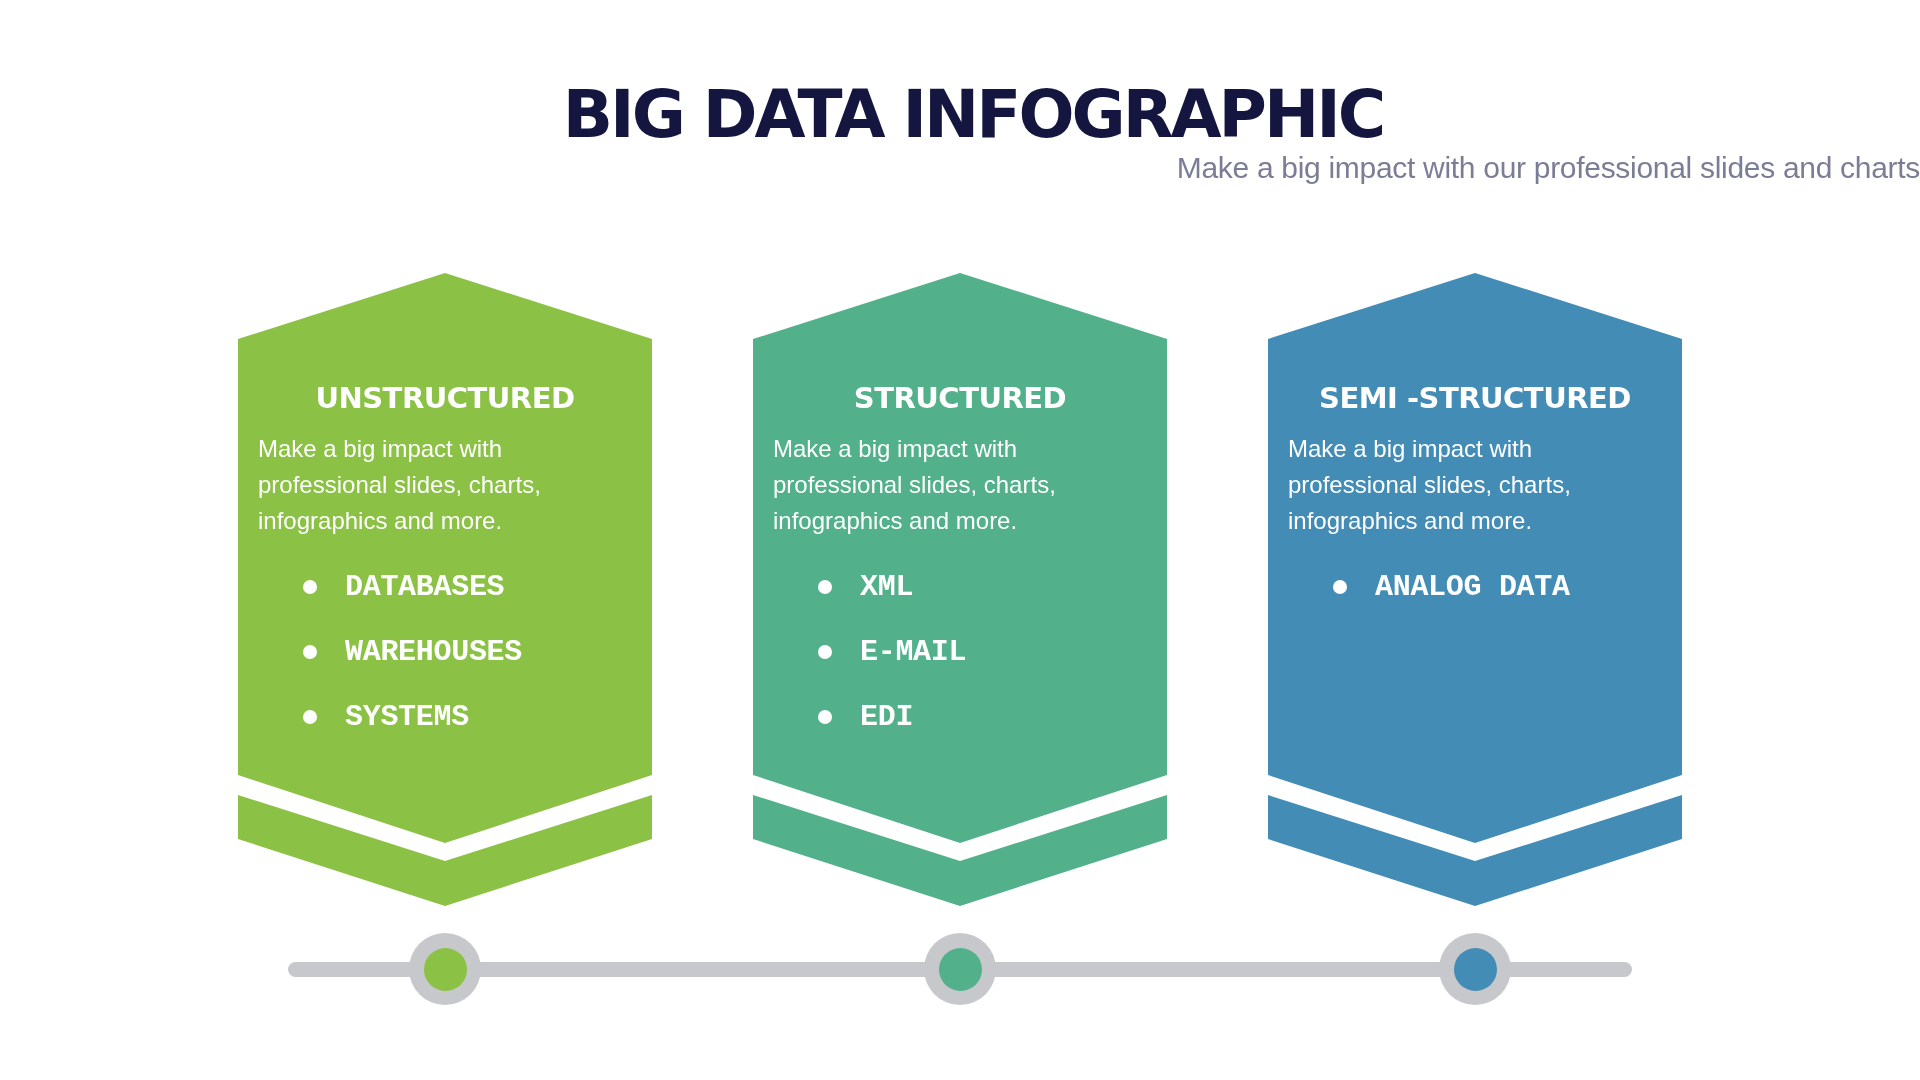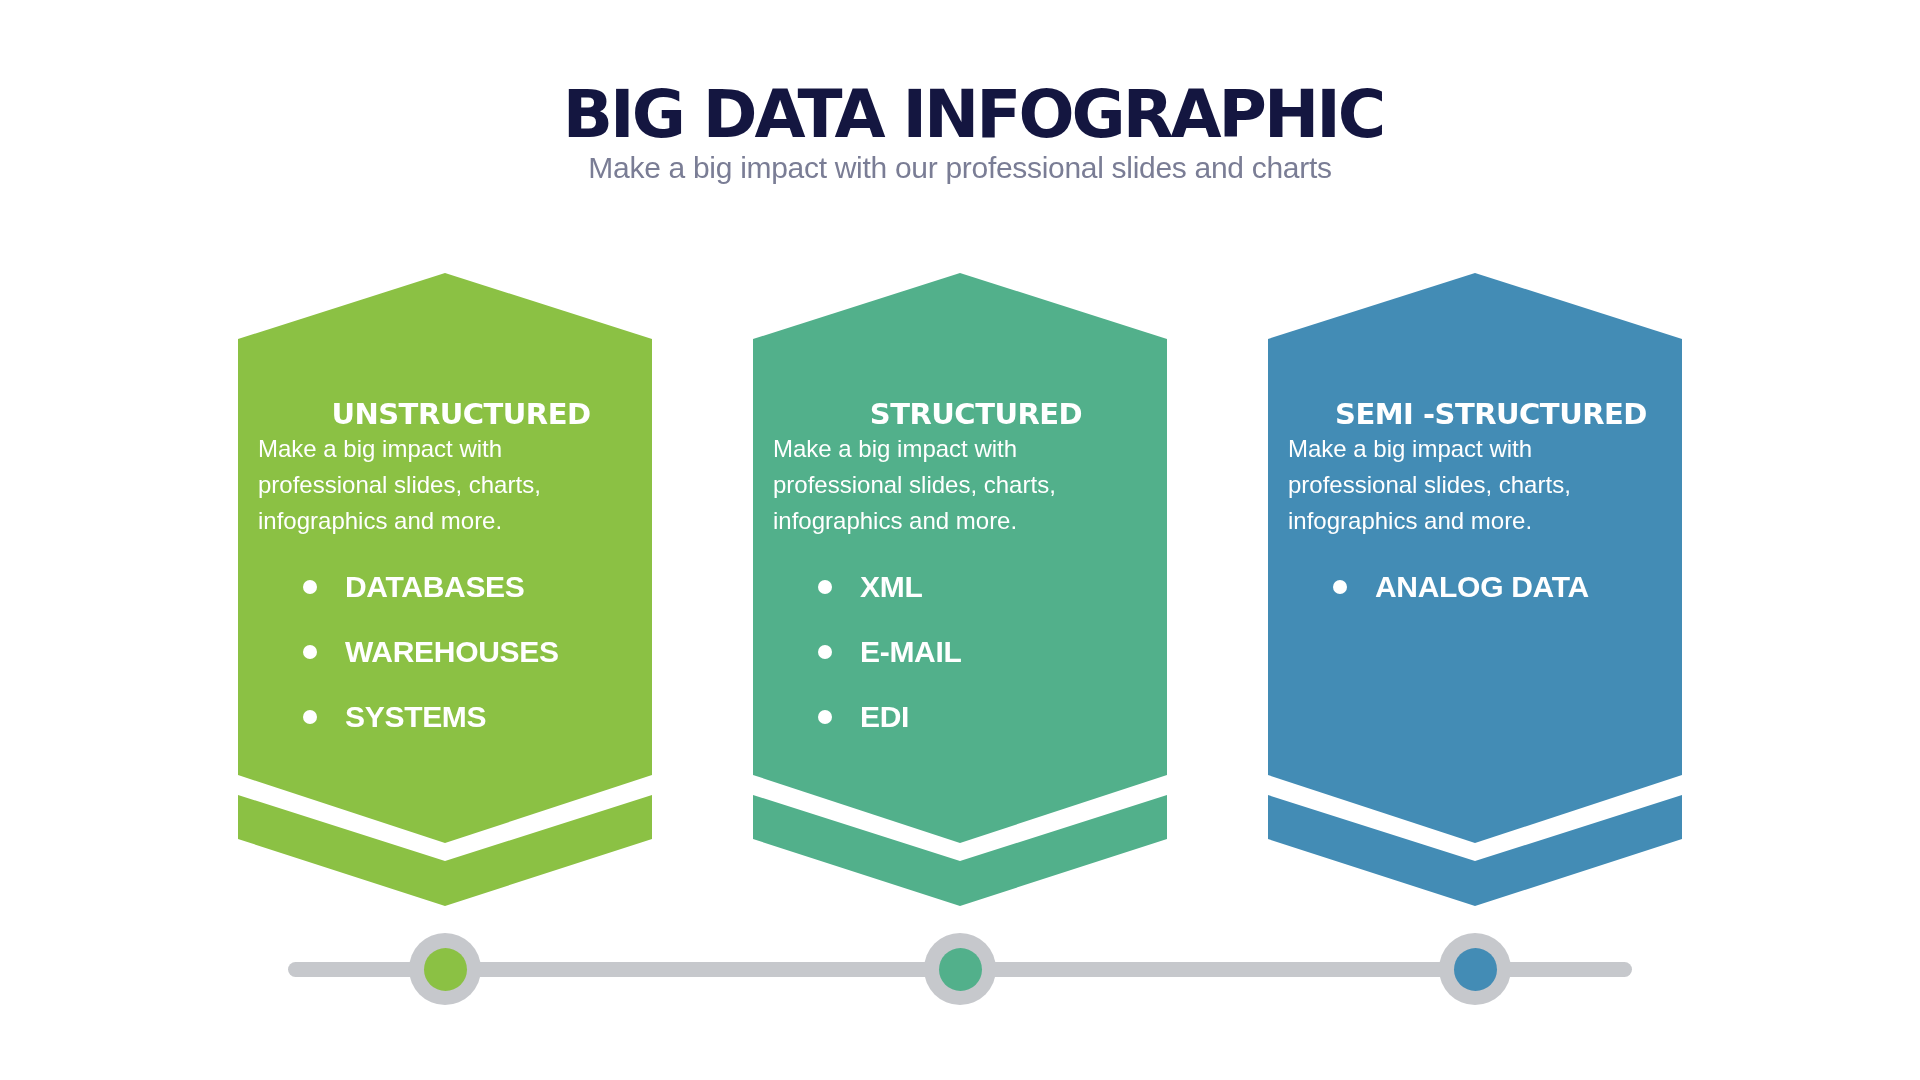--- a/index.html
+++ b/index.html
@@ -26,21 +26,21 @@
       letter-spacing: -3px;
       color: #141640;
       line-height: 80px;
       margin: 13px;
     }
     .subtitle {
       position: absolute;
       left: 0;
       top: 150px;
       width: 1920px;
-      text-align: center;
+      text-align: right;
       font-family: "Liberation Sans", sans-serif;
       font-size: 30px;
       color: #7a7d95;
       line-height: 36px;
       margin: 0;
       letter-spacing: -0.3px;
     }
     .card {
       position: absolute;
       top: 273px;
@@ -63,21 +63,21 @@
       position: absolute;
       top: 107px;
       left: 0;
       width: 414px;
       text-align: center;
       font-family: "DejaVu Sans", sans-serif;
       font-weight: bold;
       font-size: 29px;
       letter-spacing: -0.5px;
       line-height: 36px;
-      margin: 16px;
+      margin: 0;
     }
     .card-desc {
       position: absolute;
       top: 158px;
       left: 20px;
       width: 374px;
       text-align: left;
       font-family: "Liberation Sans", sans-serif;
       font-size: 24px;
       line-height: 36px;
@@ -90,21 +90,21 @@
       width: 414px;
       list-style: none;
       margin: 0;
       padding: 0;
     }
     .card-list li {
       position: relative;
       height: 65px;
       line-height: 44px;
       padding-left: 107px;
-      font-family: Liberation Sans, sans-serif;
+      font-family: Liberation Mono, monospace;
       font-weight: bold;
       font-size: 30px;
       letter-spacing: -0.3px;
       white-space: nowrap;
     }
     .bullet-dot {
       position: absolute;
       left: 65px;
       top: 15px;
       width: 14px;

